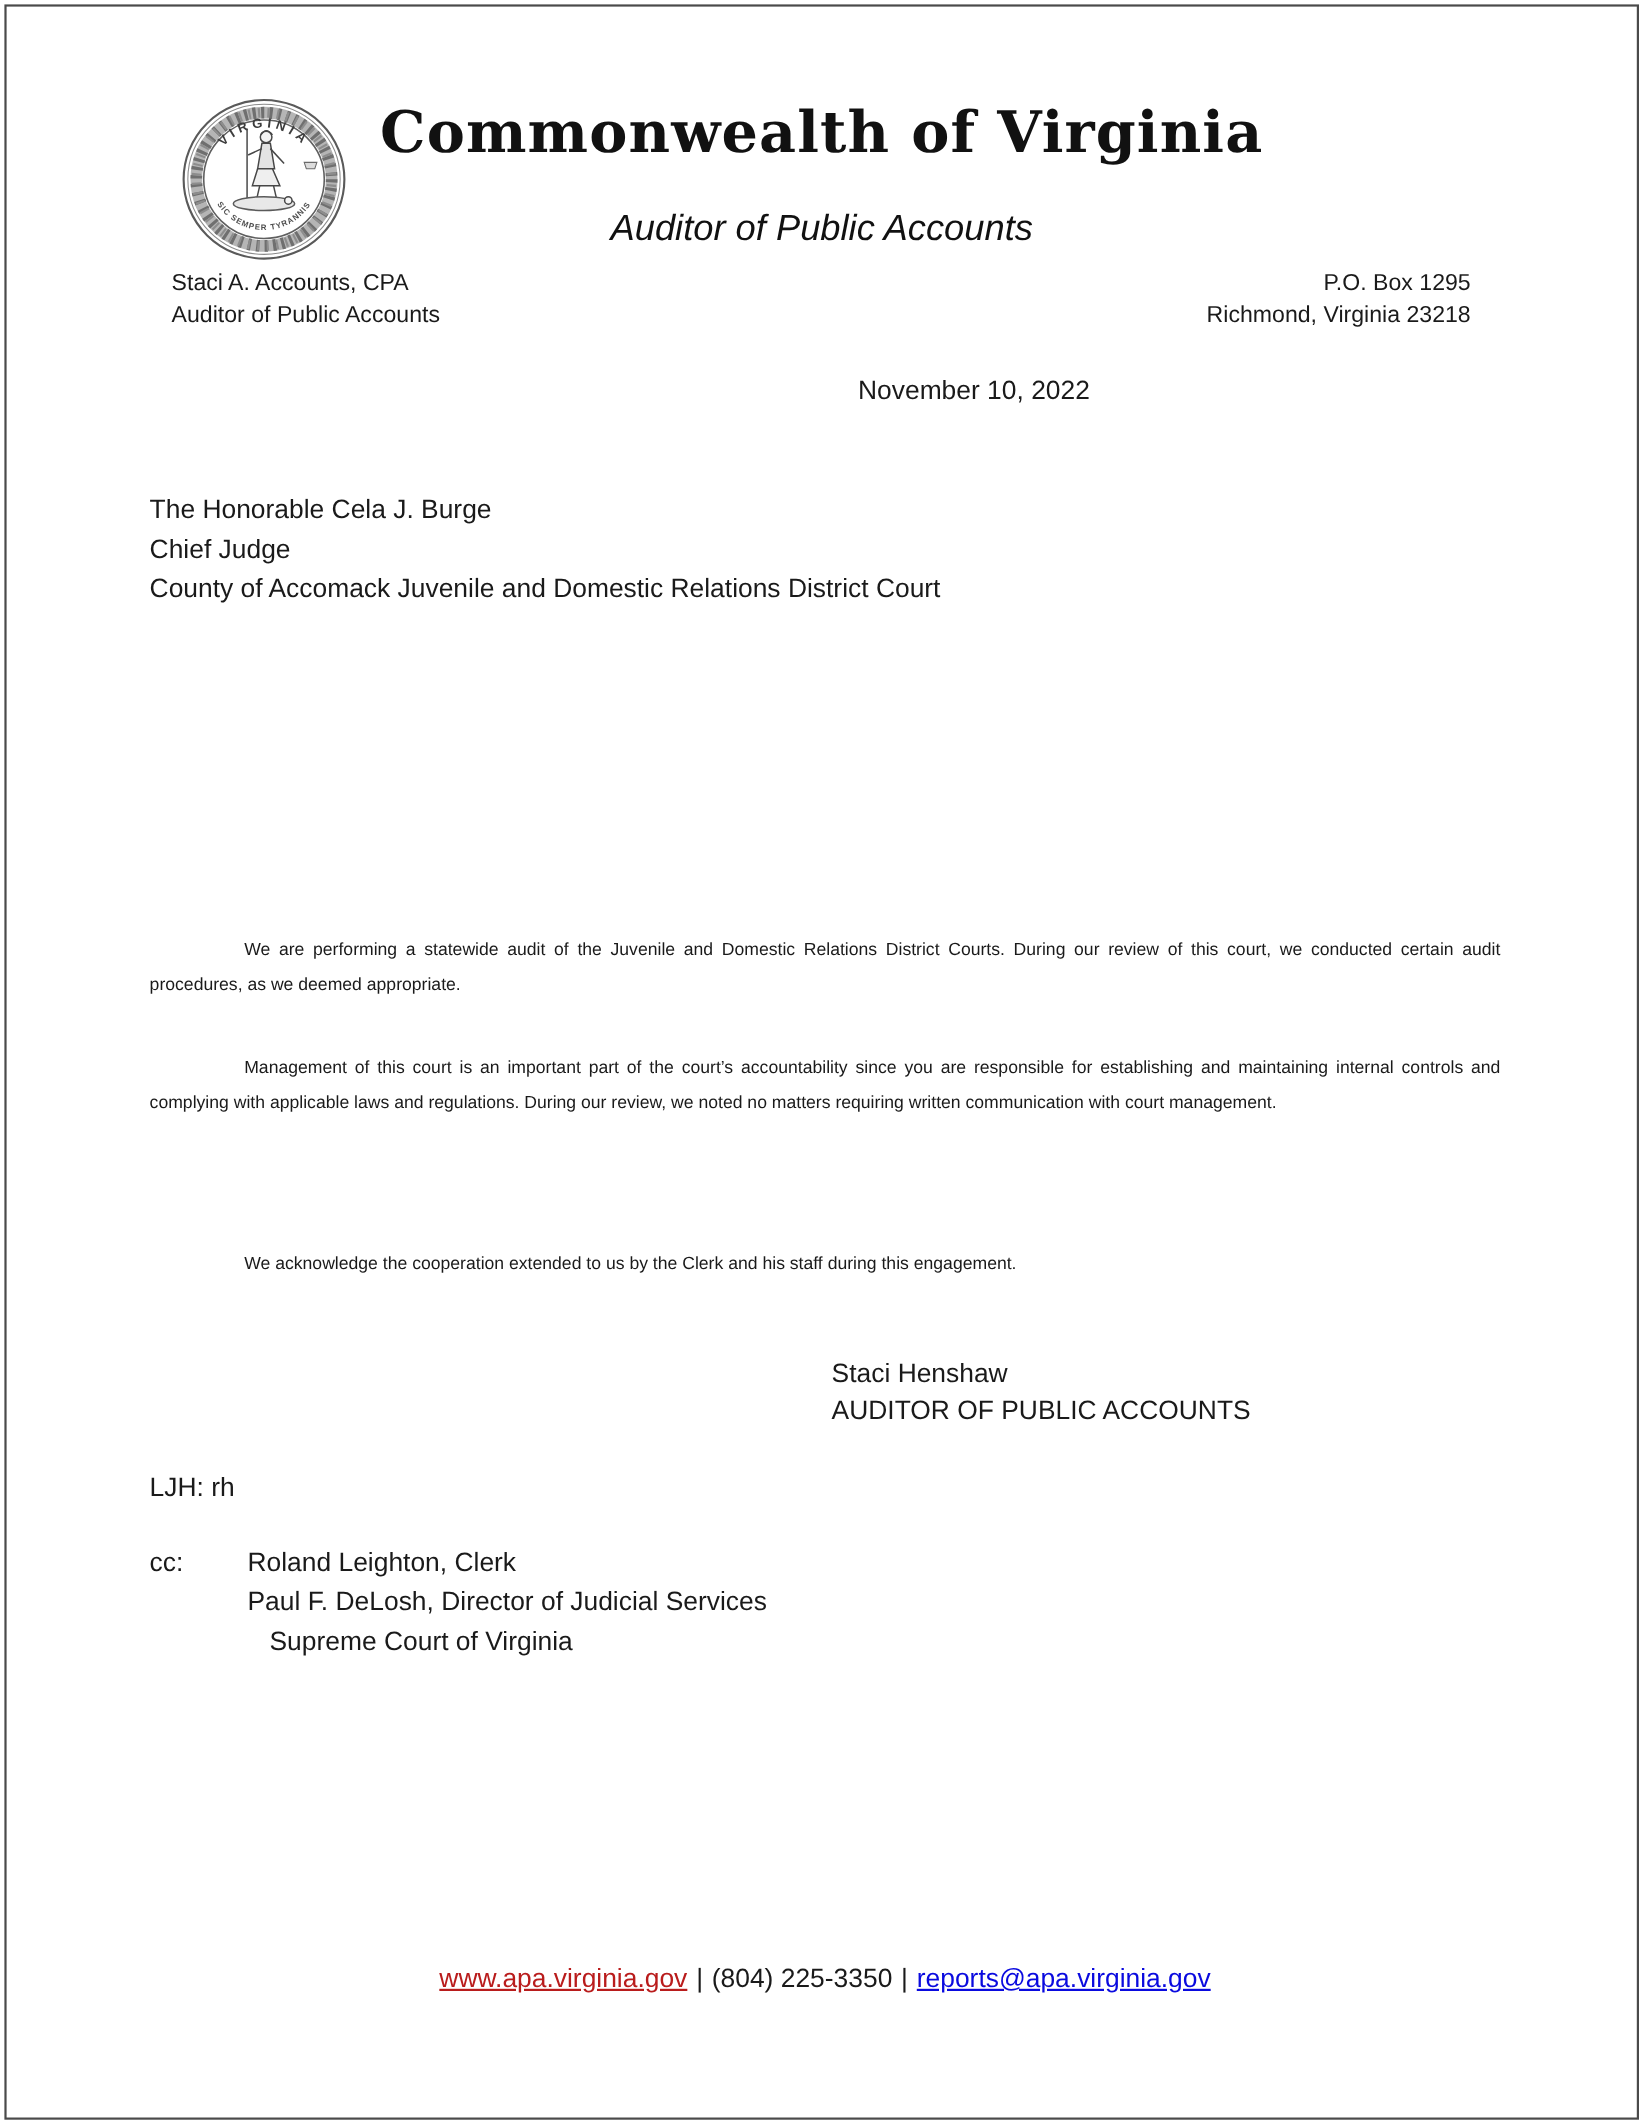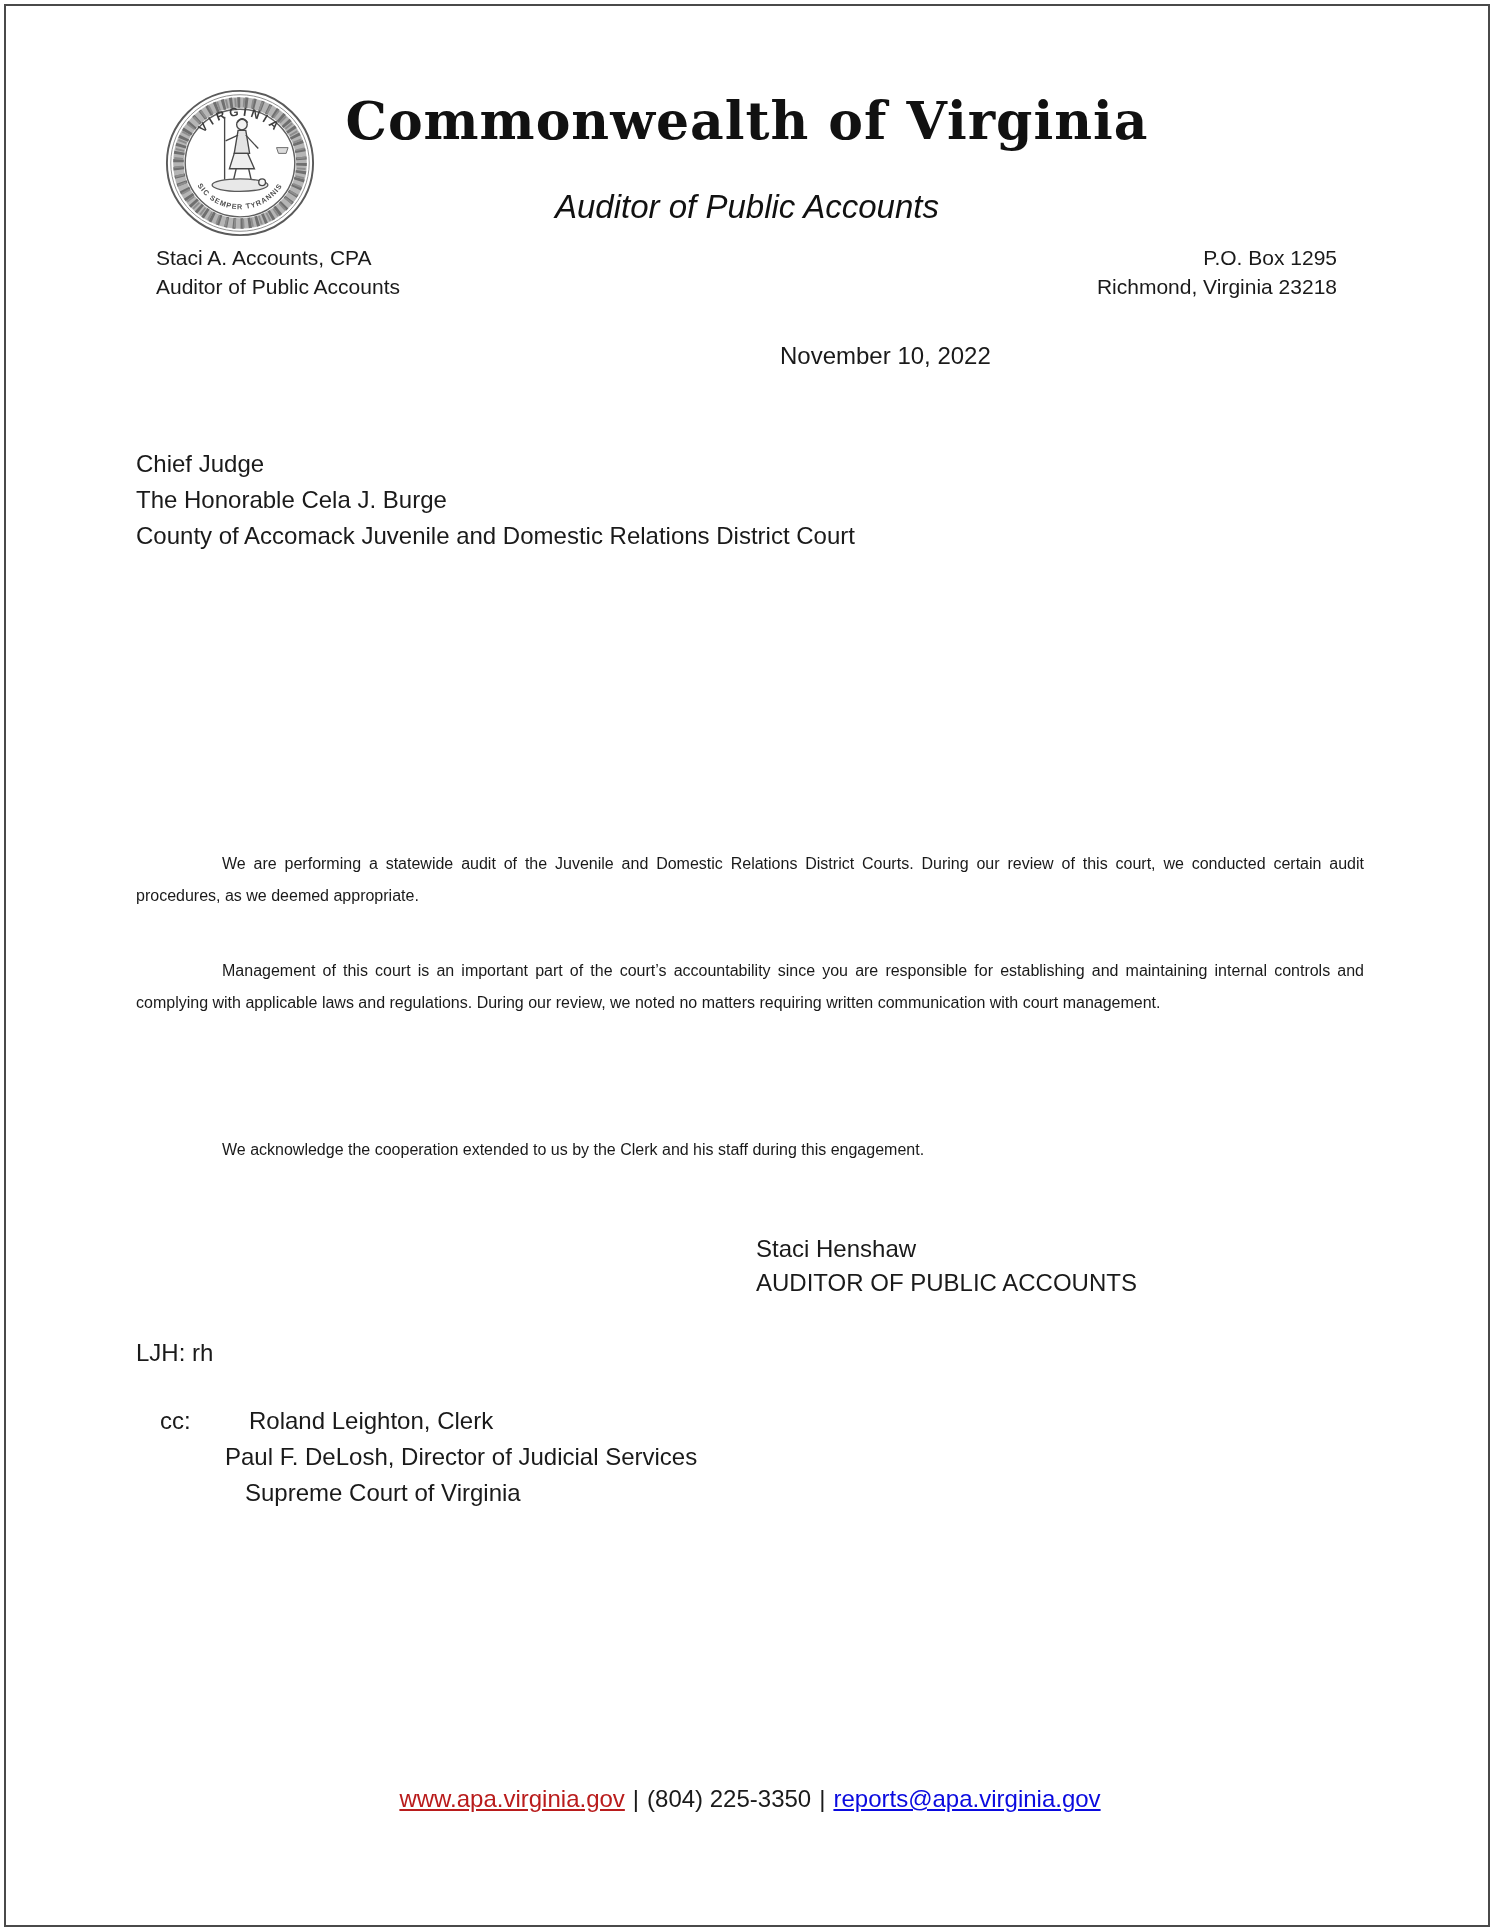--- a/index.html
+++ b/index.html
@@ -44,21 +44,21 @@
     text-indent:86px;
     margin-top:48px;
   }
   .para1{top:794px;}
   .para2{top:901px;}
   .para3{top:1080px;}
   .signature{left:734px;top:1226px;font-size:24px;line-height:34px;margin-left:16px;}
   .typist{left:130px;top:1329px;font-size:24px;line-height:36px;}
   .cc-block{left:130px;top:1397px;font-size:24px;line-height:36px;}
   .cc-row{display:flex;}
-  .cc-label{width:89px;flex:0 0 89px;margin-left:24px;}
+  .cc-label{width:89px;flex:0 0 89px;}
   .cc-indent{padding-left:89px;}
   .cc-indent2{padding-left:109px;}
   .footer{
     left:130px;top:1776px;width:1228px;
     text-align:center;
     font-size:24px;line-height:34px;
     color:#1a1a1a;
   }
   .link{color:#0a0adf;text-decoration:underline;cursor:pointer;}
   .footer .sep{color:#1a1a1a;padding:0 8px;}
@@ -113,22 +113,22 @@
   </div>
 
   <div class="abs info-right">
     <div>P.O. Box 1295</div>
     <div>Richmond, Virginia 23218</div>
   </div>
 
   <div class="abs date-line">November 10, 2022</div>
 
   <div class="abs recipient">
+    <div>The Honorable Cela J. Burge</div>
     <div>Chief Judge</div>
-    <div>The Honorable Cela J. Burge</div>
     <div>County of Accomack Juvenile and Domestic Relations District Court</div>
   </div>
 
 
   <div class="abs para para1">We are performing a statewide audit of the Juvenile and Domestic Relations District Courts. During our review of this court, we conducted certain audit procedures, as we deemed appropriate.</div>
   <div class="abs para para2">Management of this court is an important part of the court’s accountability since you are responsible for establishing and maintaining internal controls and complying with applicable laws and regulations.  During our review, we noted no matters requiring written communication with court management.</div>
   <div class="abs para para3">We acknowledge the cooperation extended to us by the Clerk and his staff during this engagement.</div>
 
   <div class="abs signature">
     <div>Staci Henshaw</div>

